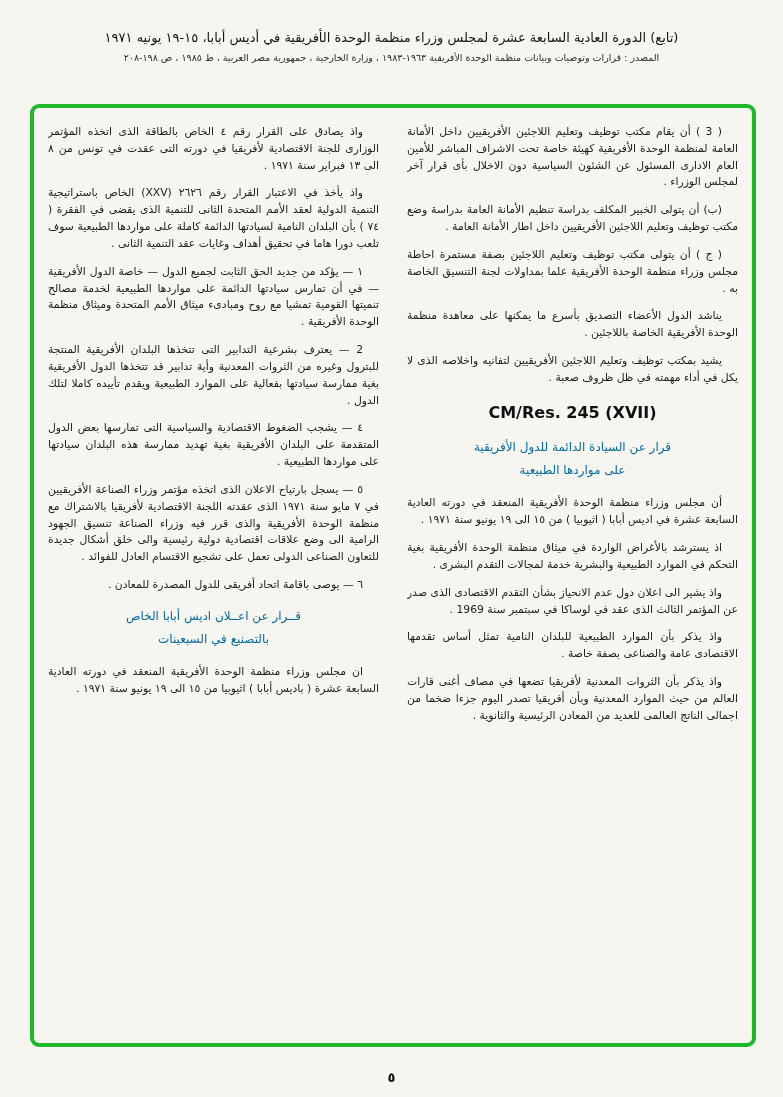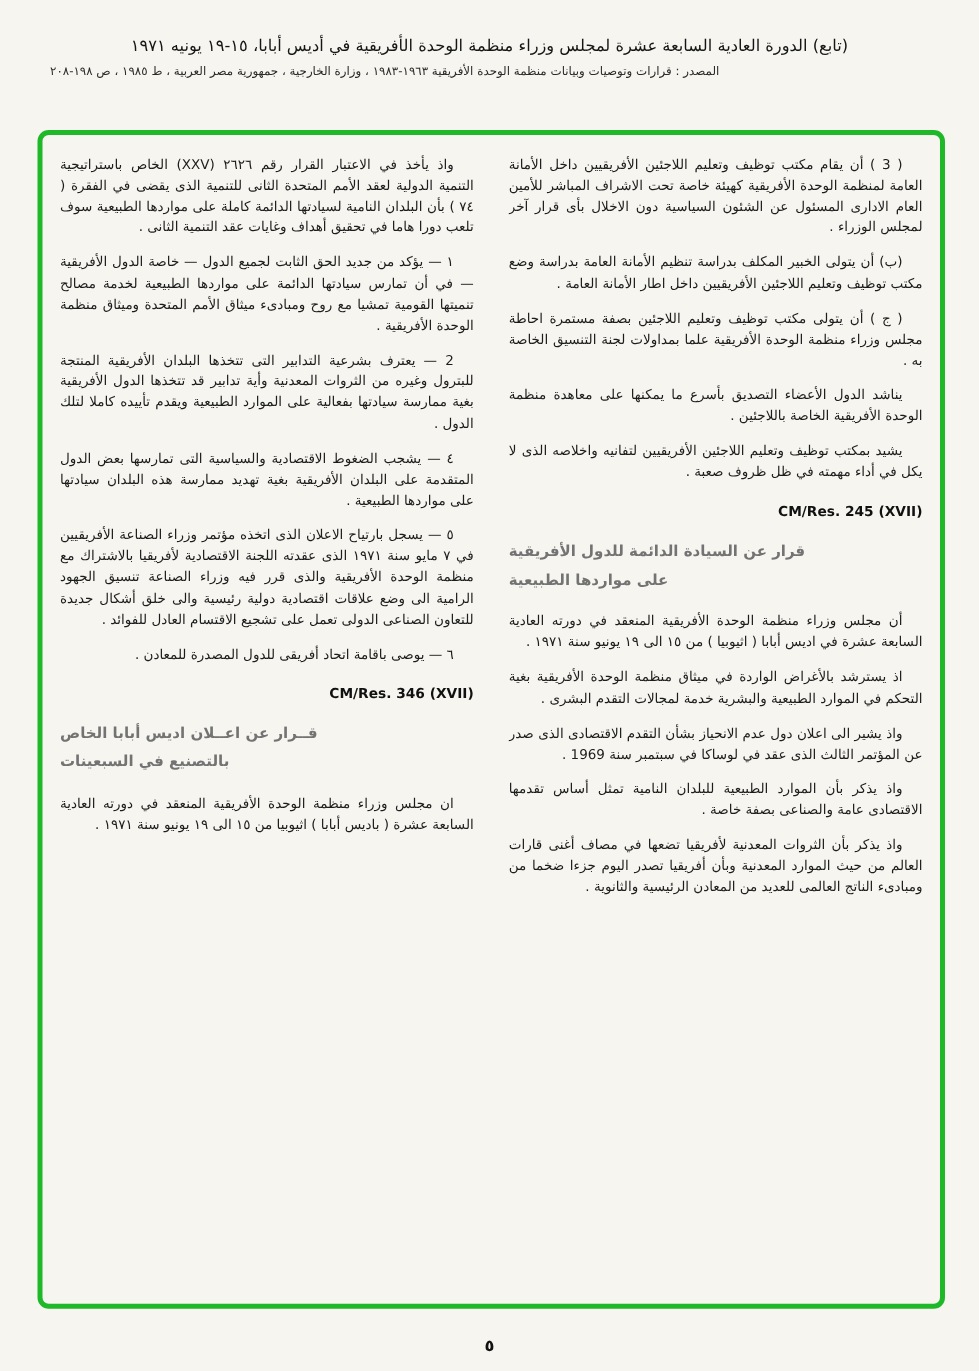--- a/index.html
+++ b/index.html
@@ -12,48 +12,48 @@
   }
   .page-header{
     position:absolute;top:30px;left:40px;right:40px;
     direction:rtl;text-align:center;
   }
   .header-line1{
     font-size:13px;font-weight:normal;letter-spacing:0.2px;
     color:#151515;
   }
   .header-line2{
-    font-size:9.5px;margin-top:7px;color:#2a2a2a;text-align:left;
+    font-size:9.5px;margin-top:7px;color:#2a2a2a;text-align:center;
   }
   .green-frame{
     position:absolute;left:30px;right:27px;top:104px;bottom:50px;
     border:4px solid #1fb829;border-radius:9px;
     box-sizing:border-box;
     padding:16px 14px 10px;
     background:#f6f5f0;
   }
   .columns{
     display:flex;flex-direction:row;direction:rtl;
     gap:28px;height:100%;
   }
   .col{flex:1;min-width:0;overflow:hidden;}
   .para{
     direction:rtl;text-align:justify;
     font-size:10.8px;line-height:1.56;
     margin:0 0 11px 0;text-indent:16px;
     color:#1c1c1c;
   }
   .res-code{
-    direction:ltr;text-align:right;
-    font-weight:bold;font-size:11px;
+    direction:ltr;text-align:center;
+    font-weight:bold;font-size:16px;
     margin:16px 0 14px 0;color:#111;
   }
   .res-title{
-    direction:rtl;text-align:left;font-weight:bold;
-    font-size:12px;line-height:1.9;margin:0 0 14px 0;color:#737373;
+    direction:rtl;text-align:center;font-weight:normal;
+    font-size:12px;line-height:1.9;margin:0 0 14px 0;color:#0369a1;
   }
   .page-number{
     position:absolute;bottom:12px;left:0;right:0;
     text-align:center;font-size:13px;font-weight:bold;color:#111;
   }
 </style>
 </head>
 <body>
 
 <div class="page-header">
@@ -74,32 +74,32 @@
       <div class="res-code">CM/Res. 245 (XVII)</div>
       <div class="res-title">
         <div>قرار عن السيادة الدائمة للدول الأفريقية</div>
         <div>على مواردها الطبيعية</div>
       </div>
 
       <p class="para">أن مجلس وزراء منظمة الوحدة الأفريقية المنعقد في دورته العادية السابعة عشرة في اديس أبابا ( اثيوبيا ) من ١٥ الى ١٩ يونيو سنة ١٩٧١ .</p>
       <p class="para">اذ يسترشد بالأغراض الواردة في ميثاق منظمة الوحدة الأفريقية بغية التحكم في الموارد الطبيعية والبشرية خدمة لمجالات التقدم البشرى .</p>
       <p class="para">واذ يشير الى اعلان دول عدم الانحياز بشأن التقدم الاقتصادى الذى صدر عن المؤتمر الثالث الذى عقد في لوساكا في سبتمبر سنة 1969 .</p>
       <p class="para">واذ يذكر بأن الموارد الطبيعية للبلدان النامية تمثل أساس تقدمها الاقتصادى عامة والصناعى بصفة خاصة .</p>
-      <p class="para">واذ يذكر بأن الثروات المعدنية لأفريقيا تضعها في مصاف أغنى قارات العالم من حيث الموارد المعدنية وبأن أفريقيا تصدر اليوم جزءا ضخما من ومبادىء الناتج العالمى للعديد من المعادن الرئيسية والثانوية .</p>
+      <p class="para">واذ يذكر بأن الثروات المعدنية لأفريقيا تضعها في مصاف أغنى قارات العالم من حيث الموارد المعدنية وبأن أفريقيا تصدر اليوم جزءا ضخما من اجمالى الناتج العالمى للعديد من المعادن الرئيسية والثانوية .</p>
     </div>
 
     <div class="col">
+      <p class="para">واذ يصادق على القرار رقم ٤ الخاص بالطاقة الذى اتخذه المؤتمر الوزارى للجنة الاقتصادية لأفريقيا في دورته التى عقدت في تونس من ٨ الى ١٣ فبراير سنة ١٩٧١ .</p>
       <p class="para">واذ يأخذ في الاعتبار القرار رقم ٢٦٢٦ (XXV) الخاص باستراتيجية التنمية الدولية لعقد الأمم المتحدة الثانى للتنمية الذى يقضى في الفقرة ( ٧٤ ) بأن البلدان النامية لسيادتها الدائمة كاملة على مواردها الطبيعية سوف تلعب دورا هاما في تحقيق أهداف وغايات عقد التنمية الثانى .</p>
       <p class="para">١ — يؤكد من جديد الحق الثابت لجميع الدول — خاصة الدول الأفريقية — في أن تمارس سيادتها الدائمة على مواردها الطبيعية لخدمة مصالح تنميتها القومية تمشيا مع روح ومبادىء ميثاق الأمم المتحدة وميثاق منظمة الوحدة الأفريقية .</p>
       <p class="para">2 — يعترف بشرعية التدابير التى تتخذها البلدان الأفريقية المنتجة للبترول وغيره من الثروات المعدنية وأية تدابير قد تتخذها الدول الأفريقية بغية ممارسة سيادتها بفعالية على الموارد الطبيعية ويقدم تأييده كاملا لتلك الدول .</p>
       <p class="para">٤ — يشجب الضغوط الاقتصادية والسياسية التى تمارسها بعض الدول المتقدمة على البلدان الأفريقية بغية تهديد ممارسة هذه البلدان سيادتها على مواردها الطبيعية .</p>
       <p class="para">٥ — يسجل بارتياح الاعلان الذى اتخذه مؤتمر وزراء الصناعة الأفريقيين في ٧ مايو سنة ١٩٧١ الذى عقدته اللجنة الاقتصادية لأفريقيا بالاشتراك مع منظمة الوحدة الأفريقية والذى قرر فيه وزراء الصناعة تنسيق الجهود الرامية الى وضع علاقات اقتصادية دولية رئيسية والى خلق أشكال جديدة للتعاون الصناعى الدولى تعمل على تشجيع الاقتسام العادل للفوائد .</p>
       <p class="para">٦ — يوصى باقامة اتحاد أفريقى للدول المصدرة للمعادن .</p>
 
-      <div class="res-code">CM/Res. 346 (XVII)</div>
       <div class="res-title">
         <div>قــرار عن اعــلان اديس أبابا الخاص</div>
         <div>بالتصنيع في السبعينات</div>
       </div>
 
       <p class="para">ان مجلس وزراء منظمة الوحدة الأفريقية المنعقد في دورته العادية السابعة عشرة ( باديس أبابا ) اثيوبيا من ١٥ الى ١٩ يونيو سنة ١٩٧١ .</p>
     </div>
 
   </div>
 </div>

